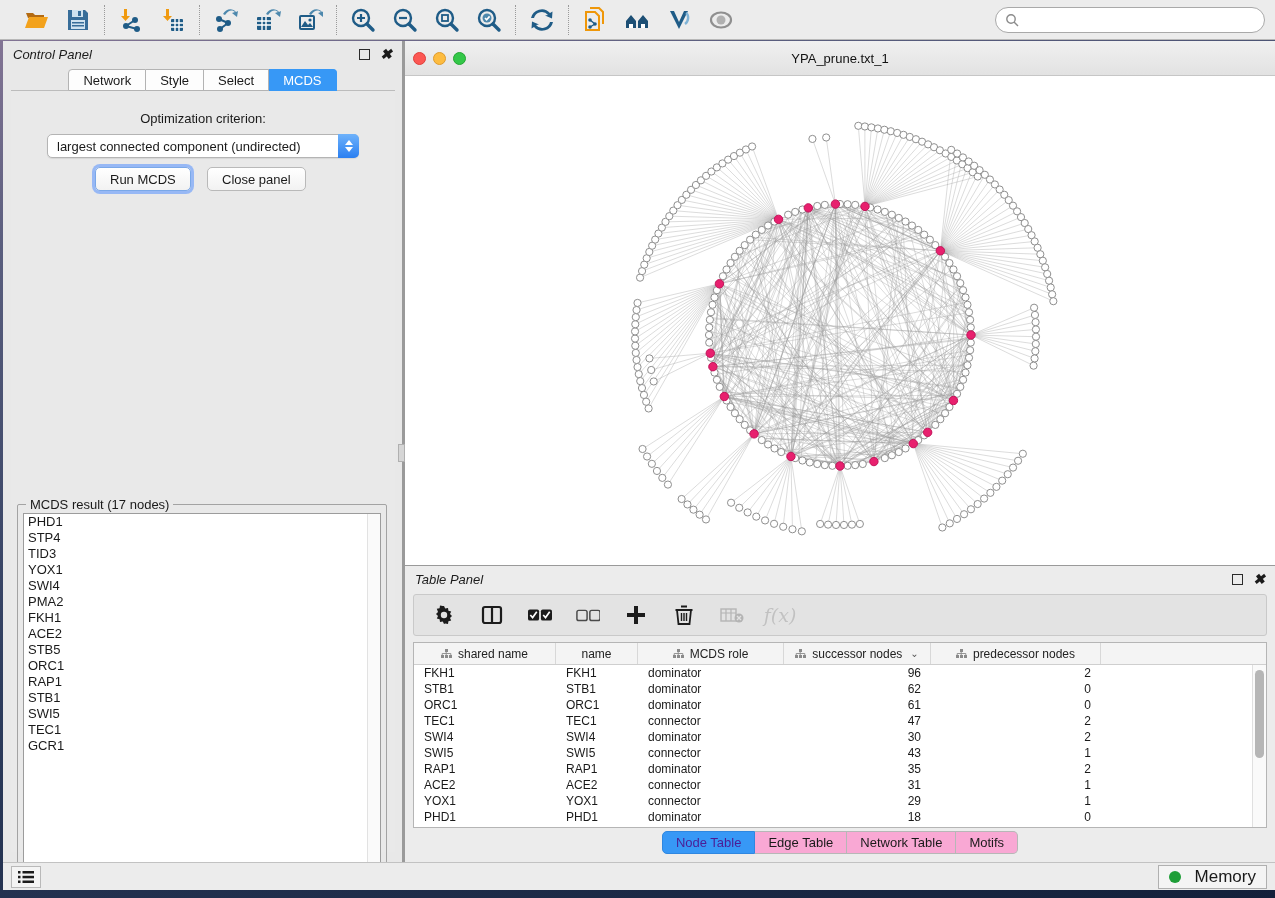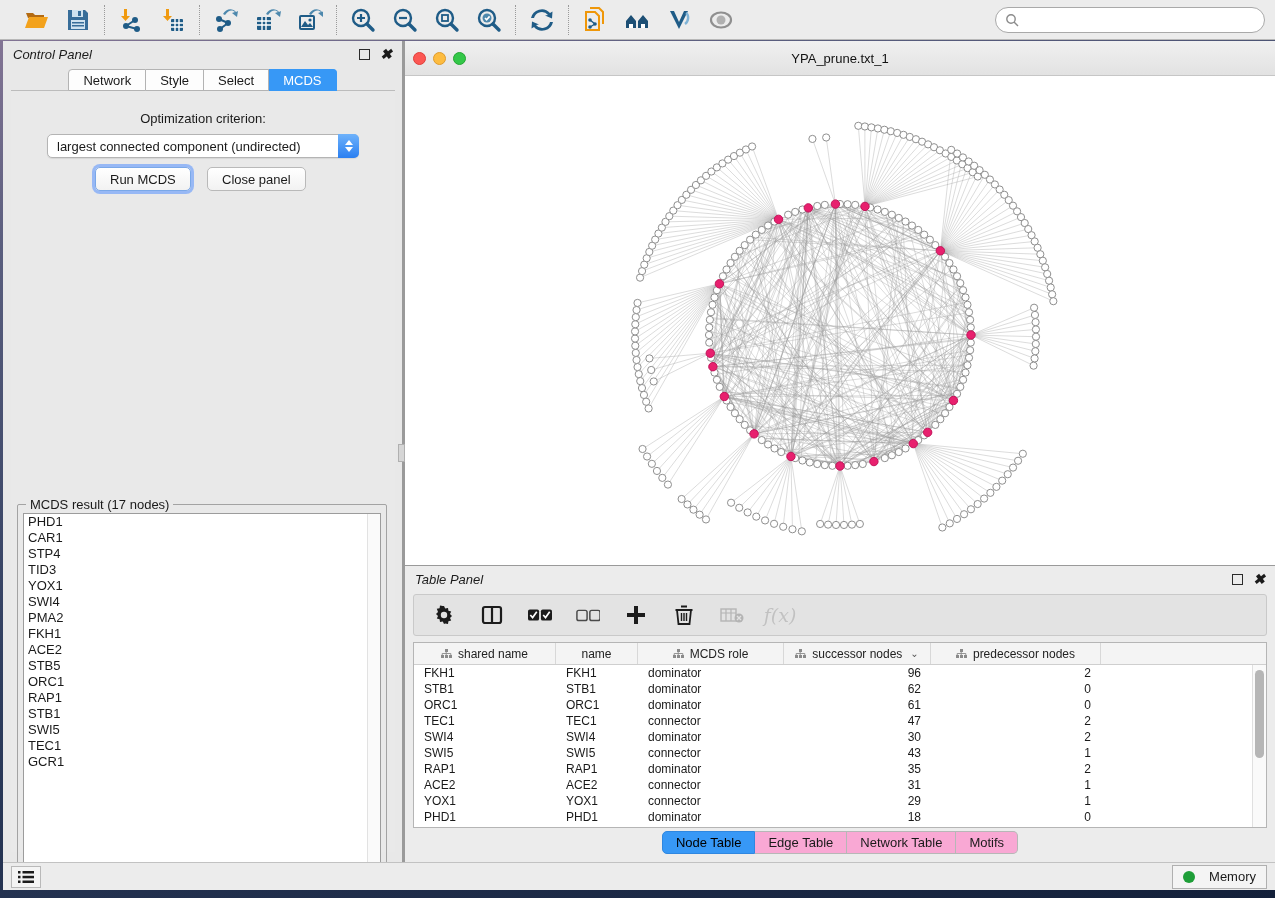--- a/index.html
+++ b/index.html
@@ -94,29 +94,29 @@
   .tcell { font-size:12px; padding:0 10px; white-space:nowrap; overflow:hidden; }
   .tcell.num { text-align:right; }
   #nt-scroll { width:14px; background:#fafafa; border-left:1px solid #e0e0e0; position:relative; flex:none; }
   #nt-thumb { position:absolute; left:2px; top:5px; width:9px; height:88px; background:#b6b6b6; border-radius:5px; cursor:pointer; }
 
   #tp-tabs { position:absolute; left:0; bottom:8px; width:100%; display:flex; justify-content:center; }
   .tp-tab { height:23px; padding:0 13px; display:flex; align-items:center; font-size:13px; background:#f9a8d4;
     border:1px solid #b7b7b7; border-left:none; cursor:pointer; }
   .tp-tab:first-child { border-left:1px solid #b7b7b7; border-radius:5px 0 0 5px; }
   .tp-tab:last-child { border-radius:0 5px 5px 0; }
-  .tp-tab.active { background:#3798f6; color:#000000; border-color:#2f87e0; }
+  .tp-tab.active { background:#3798f6; color:#4c1d95; border-color:#2f87e0; }
 
   
   #status-bar { left:3px; top:862px; width:1272px; height:28px; background:#ececec; border-top:1px solid #c2c2c2;
     display:flex; align-items:center; padding:0 8px; }
   #list-btn { width:30px; height:22px; background:#f4f4f4; border:1px solid #b9b9b9; display:flex;
     align-items:center; justify-content:center; cursor:pointer; }
   #memory-btn { margin-left:auto; height:24px; background:#f4f4f4; border:1px solid #b0b0b0; display:flex;
-    align-items:center; gap:14px; padding:0 10px; font-size:13px; cursor:pointer; }
+    align-items:center; gap:14px; padding:0 10px; font-size:17px; cursor:pointer; }
   #memory-dot { width:12px; height:12px; border-radius:50%; background:#1e9e38; }
 
   svg { display:block; }
 </style>
 </head>
 <body>
 
 <div id="toolbar" class="abs">
   <div class="tb-group">
     <div class="tb-icon">
@@ -293,21 +293,20 @@
         </span>
     </div>
     <button class="mac-btn" id="run-btn">Run MCDS</button>
     <button class="mac-btn" id="close-panel-btn">Close panel</button>
 
     <div id="mcds-fieldset">
       <span id="mcds-legend">MCDS result (17 nodes)</span>
       <div id="mcds-list">
         <div id="mcds-items">
             <div class="mcds-item">PHD1</div>
-            <div class="mcds-item">CAR1</div>
             <div class="mcds-item">STP4</div>
             <div class="mcds-item">TID3</div>
             <div class="mcds-item">YOX1</div>
             <div class="mcds-item">SWI4</div>
             <div class="mcds-item">PMA2</div>
             <div class="mcds-item">FKH1</div>
             <div class="mcds-item">ACE2</div>
             <div class="mcds-item">STB5</div>
             <div class="mcds-item">ORC1</div>
             <div class="mcds-item">RAP1</div>

